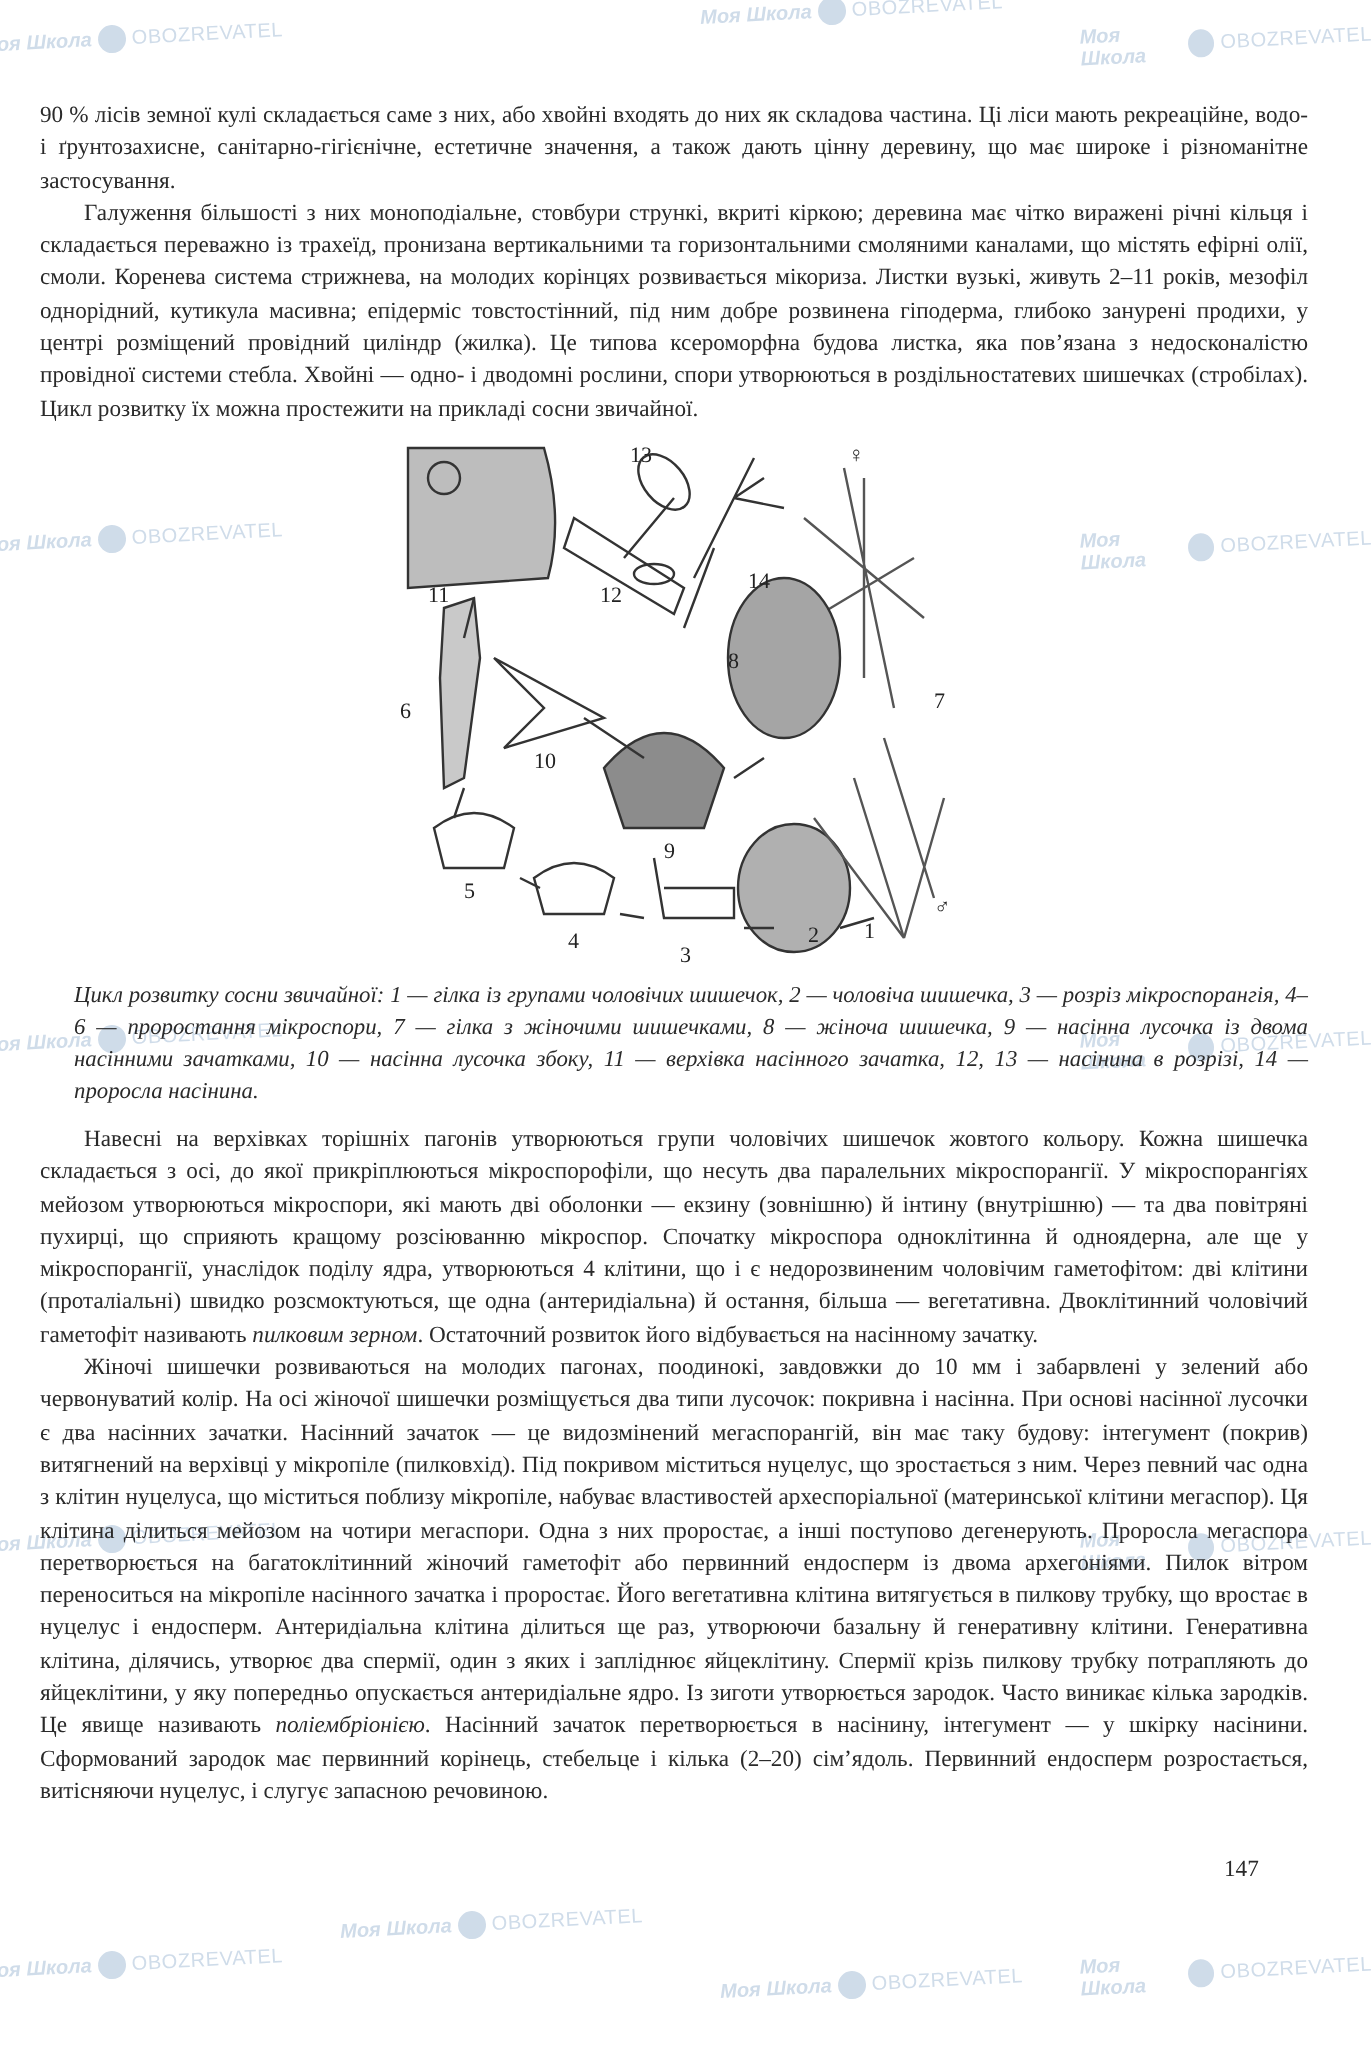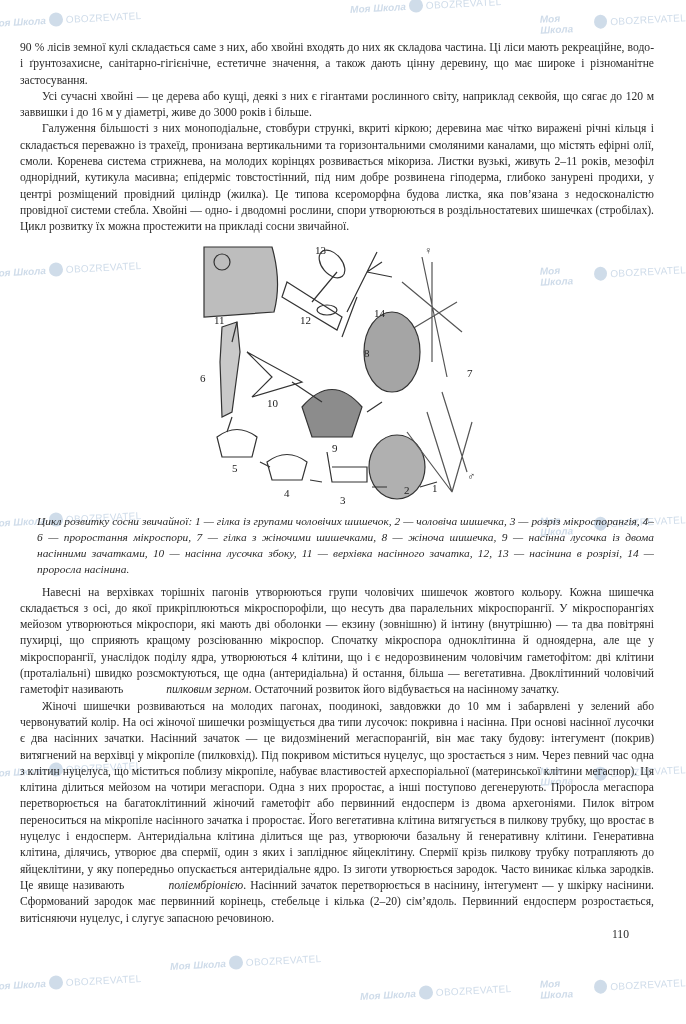--- a/index.html
+++ b/index.html
@@ -1,24 +1,24 @@
 <!DOCTYPE html>
 <html><head>
 <meta charset="utf-8">
 <style>
   html, body { margin:0; padding:0; }
   body { width:686px; height:1024px; background:#ffffff; position:relative; overflow:hidden;
          font-family:"Liberation Serif", "DejaVu Serif", serif; color:#2a2a2a; }
-  .page { position:absolute; left:20px; top:40px; width:634px; }
+  .page { position:absolute; left:20px; top:50px; width:634px; }
   p.txt { margin:0; font-size:11.6px; line-height:16.3px; text-align:justify; }
   p.ind { text-indent:22px; }
   .figure { position:relative; width:290px; height:265px; margin:6px 0 0 172px; }
   .figure svg { width:100%; height:100%; }
   .caption { margin:6px 0 8px 17px; font-style:italic; font-size:11.4px; line-height:16px; text-align:justify; }
-  em { font-style:italic;margin-left:40px; }
+  em { font-style:italic; }
   .pagenum { position:absolute; left:612px; top:928px; font-size:11.6px; }
   .wm { position:absolute; display:flex; align-items:center; gap:3px; color:#c7d6e6; font-size:10px;
         font-family:"Liberation Sans", sans-serif; pointer-events:none; transform:rotate(-3deg); opacity:0.85; }
   .wm .ms { font-style:italic; font-weight:bold; }
   .wm .logo { width:14px; height:14px; border-radius:50%; background:#c7d6e6; display:inline-block; }
   .wm .ob { letter-spacing:0.3px; }
 </style>
 </head>
 <body>
 
@@ -83,21 +83,20 @@
     <span class="ob">OBOZREVATEL</span>
   </div>
 <div class="wm" style="left:540px;top:975px;">
     <span class="ms">Моя Школа</span>
     <span class="logo"></span>
     <span class="ob">OBOZREVATEL</span>
   </div>
 
 <div class="page">
   <p class="txt">90 % лісів земної кулі складається саме з них, або хвойні входять до них як складова частина. Ці ліси мають рекреаційне, водо- і ґрунтозахисне, санітарно-гігієнічне, естетичне значення, а також дають цінну деревину, що має широке і різноманітне застосування.</p>
-  <p class="txt ind">Усі сучасні хвойні — це дерева або кущі, деякі з них є гігантами рослинного світу, наприклад секвойя, що сягає до 120 м заввишки і до 16 м у діаметрі, живе до 3000 років і більше.</p>
   <p class="txt ind">Галуження більшості з них моноподіальне, стовбури стрункі, вкриті кіркою; деревина має чітко виражені річні кільця і складається переважно із трахеїд, пронизана вертикальними та горизонтальними смоляними каналами, що містять ефірні олії, смоли. Коренева система стрижнева, на молодих корінцях розвивається мікориза. Листки вузькі, живуть 2–11 років, мезофіл однорідний, кутикула масивна; епідерміс товстостінний, під ним добре розвинена гіподерма, глибоко занурені продихи, у центрі розміщений провідний циліндр (жилка). Це типова ксероморфна будова листка, яка пов’язана з недосконалістю провідної системи стебла. Хвойні — одно- і дводомні рослини, спори утворюються в роздільностатевих шишечках (стробілах). Цикл розвитку їх можна простежити на прикладі сосни звичайної.</p>
 
   <div class="figure">
     <svg viewBox="0 0 290 265">
       <g fill="none" stroke="#333" stroke-width="1.2">
 
         <path d="M12 5 L80 5 Q90 40 82 70 L12 75 Z" fill="#bdbdbd"></path>
         <circle cx="30" cy="20" r="8"></circle>
 
         <path d="M95 40 L150 75 L145 88 L90 55 Z"></path>
@@ -150,13 +149,13 @@
     </svg>
   </div>
 
   <p class="caption">Цикл розвитку сосни звичайної: 1 — гілка із групами чоловічих шишечок, 2 — чоловіча шишечка, 3 — розріз мікроспорангія, 4–6 — проростання мікроспори, 7 — гілка з жіночими шишечками, 8 — жіноча шишечка, 9 — насінна лусочка із двома насінними зачатками, 10 — насінна лусочка збоку, 11 — верхівка насінного зачатка, 12, 13 — насінина в розрізі, 14 — проросла насінина.</p>
 
   <p class="txt ind"><span>Навесні на верхівках торішніх пагонів утворюються групи чоловічих шишечок жовтого кольору. Кожна шишечка складається з осі, до якої прикріплюються мікроспорофіли, що несуть два паралельних мікроспорангії. У мікроспорангіях мейозом утворюються мікроспори, які мають дві оболонки — екзину (зовнішню) й інтину (внутрішню) — та два повітряні пухирці, що сприяють кращому розсіюванню мікроспор. Спочатку мікроспора одноклітинна й одноядерна, але ще у мікроспорангії, унаслідок поділу ядра, утворюються 4 клітини, що і є недорозвиненим чоловічим гаметофітом: дві клітини (проталіальні) швидко розсмоктуються, ще одна (антеридіальна) й остання, більша — вегетативна. Двоклітинний чоловічий гаметофіт називають </span><em>пилковим зерном</em><span>. Остаточний розвиток його відбувається на насінному зачатку.</span></p>
 
   <p class="txt ind"><span>Жіночі шишечки розвиваються на молодих пагонах, поодинокі, завдовжки до 10 мм і забарвлені у зелений або червонуватий колір. На осі жіночої шишечки розміщується два типи лусочок: покривна і насінна. При основі насінної лусочки є два насінних зачатки. Насінний зачаток — це видозмінений мегаспорангій, він має таку будову: інтегумент (покрив) витягнений на верхівці у мікропіле (пилковхід). Під покривом міститься нуцелус, що зростається з ним. Через певний час одна з клітин нуцелуса, що міститься поблизу мікропіле, набуває властивостей археспоріальної (материнської клітини мегаспор). Ця клітина ділиться мейозом на чотири мегаспори. Одна з них проростає, а інші поступово дегенерують. Проросла мегаспора перетворюється на багатоклітинний жіночий гаметофіт або первинний ендосперм із двома архегоніями. Пилок вітром переноситься на мікропіле насінного зачатка і проростає. Його вегетативна клітина витягується в пилкову трубку, що вростає в нуцелус і ендосперм. Антеридіальна клітина ділиться ще раз, утворюючи базальну й генеративну клітини. Генеративна клітина, ділячись, утворює два спермії, один з яких і запліднює яйцеклітину. Спермії крізь пилкову трубку потрапляють до яйцеклітини, у яку попередньо опускається антеридіальне ядро. Із зиготи утворюється зародок. Часто виникає кілька зародків. Це явище називають </span><em>поліембріонією</em><span>. Насінний зачаток перетворюється в насінину, інтегумент — у шкірку насінини. Сформований зародок має первинний корінець, стебельце і кілька (2–20) сім’ядоль. Первинний ендосперм розростається, витісняючи нуцелус, і слугує запасною речовиною.</span></p>
 </div>
 
-<div class="pagenum">110</div>
+<div class="pagenum">147</div>
 
 </body></html>

